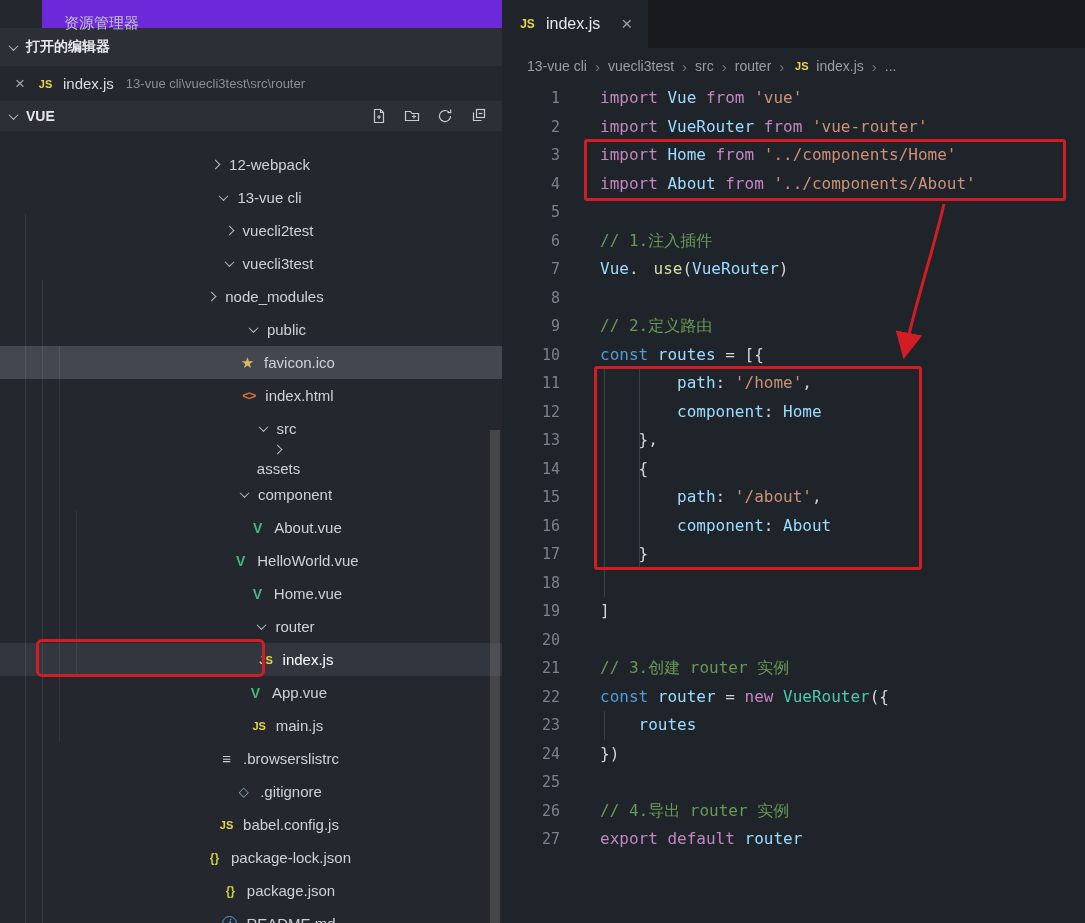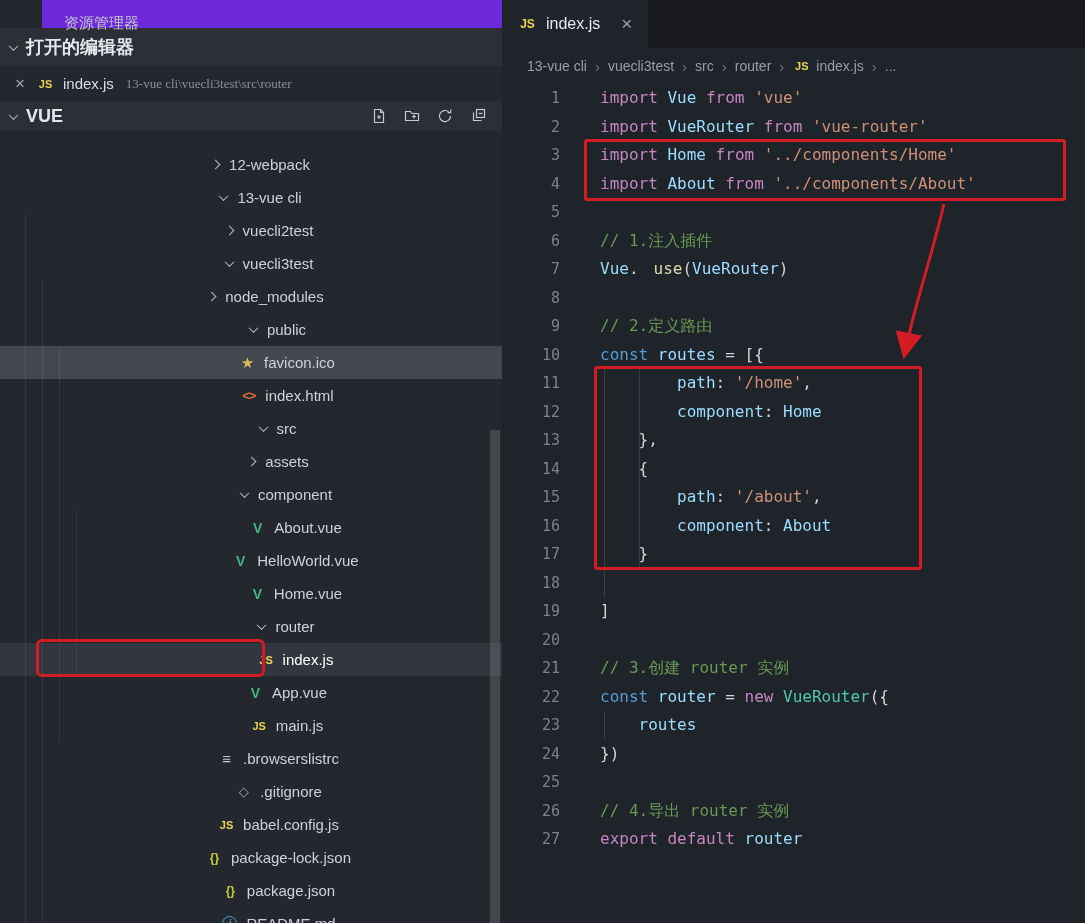--- a/index.html
+++ b/index.html
@@ -6,25 +6,25 @@
     --annotation-red:#d41c24;
   }
   *{box-sizing:border-box;margin:0;padding:0;}
   html,body{width:1085px;height:923px;overflow:hidden;}
   body{background:#1f232a;font-family:"Liberation Sans",sans-serif;color:#ccc;}
   .app{display:flex;width:1085px;height:923px;}
 
   
   .sidebar{position:relative;width:502px;flex:none;background:#24272d;overflow:hidden;}
   .sb-title{height:28px;line-height:45px;padding-left:22px;font-size:15px;color:#c3c6cb;background:#6d28d9;margin-left:42px;}
-  .sec-header{height:38px;display:flex;align-items:center;gap:9px;padding-left:10px;background:#2c2f36;color:#e6e8ec;font-weight:bold;font-size:18px;}
+  .sec-header{height:38px;display:flex;align-items:center;gap:9px;padding-left:10px;background:#2c2f36;color:#e6e8ec;font-weight:bold;font-size:14px;}
   .vue-header{height:30px;}
   .oe-item{height:35px;display:flex;align-items:center;gap:8px;padding-left:12px;font-size:15px;color:#dadde2;cursor:pointer;}
   .close-x{color:#a7abb1;font-size:17px;width:16px;text-align:center;cursor:pointer;}
-  .oe-path{color:#8b8f96;font-size:13px;margin-left:4px;white-space:nowrap;overflow:hidden;text-overflow:ellipsis;font-family:Liberation Serif, serif;}
+  .oe-path{color:#8b8f96;font-size:13px;margin-left:4px;white-space:nowrap;overflow:hidden;text-overflow:ellipsis;}
   .vue-actions{margin-left:auto;display:flex;gap:13px;padding-right:14px;}
   .action-btn{width:20px;height:20px;display:flex;align-items:center;justify-content:center;cursor:pointer;}
   .action-btn svg{stroke:#c7cace;fill:none;stroke-width:1.2;}
 
   .chev{width:7px;height:7px;border-right:1.6px solid #b9bcc1;border-bottom:1.6px solid #b9bcc1;transform:rotate(-45deg);flex:none;}
   .chev.down{transform:rotate(45deg) translate(-1px,-1px);}
 
   .tree{position:absolute;top:148px;left:0;right:0;}
   .tree-row{height:33px;display:flex;align-items:center;gap:7px;color:#ced2d8;font-size:15px;cursor:pointer;justify-content:center;}
   .tree-row .chev{margin-right:3px;}
@@ -162,21 +162,21 @@
           <span class="tree-label">favicon.ico</span>
         </div>
         <div class="tree-row" style="padding-left: 71px;">
           <span class="fi html">&lt;&gt;</span>
           <span class="tree-label">index.html</span>
         </div>
         <div class="tree-row" style="padding-left: 54px;">
           <span class="chev down"></span>
           <span class="tree-label">src</span>
         </div>
-        <div class="tree-row" style="padding-left: 55px;">
+        <div class="tree-row" style="padding-left: 55px; flex-direction: column;">
           <span class="chev"></span>
           <span class="tree-label">assets</span>
         </div>
         <div class="tree-row" style="padding-left: 71px;">
           <span class="chev down"></span>
           <span class="tree-label">component</span>
         </div>
         <div class="tree-row" style="padding-left: 88px;">
           <span class="fi vue">V</span>
           <span class="tree-label">About.vue</span>

